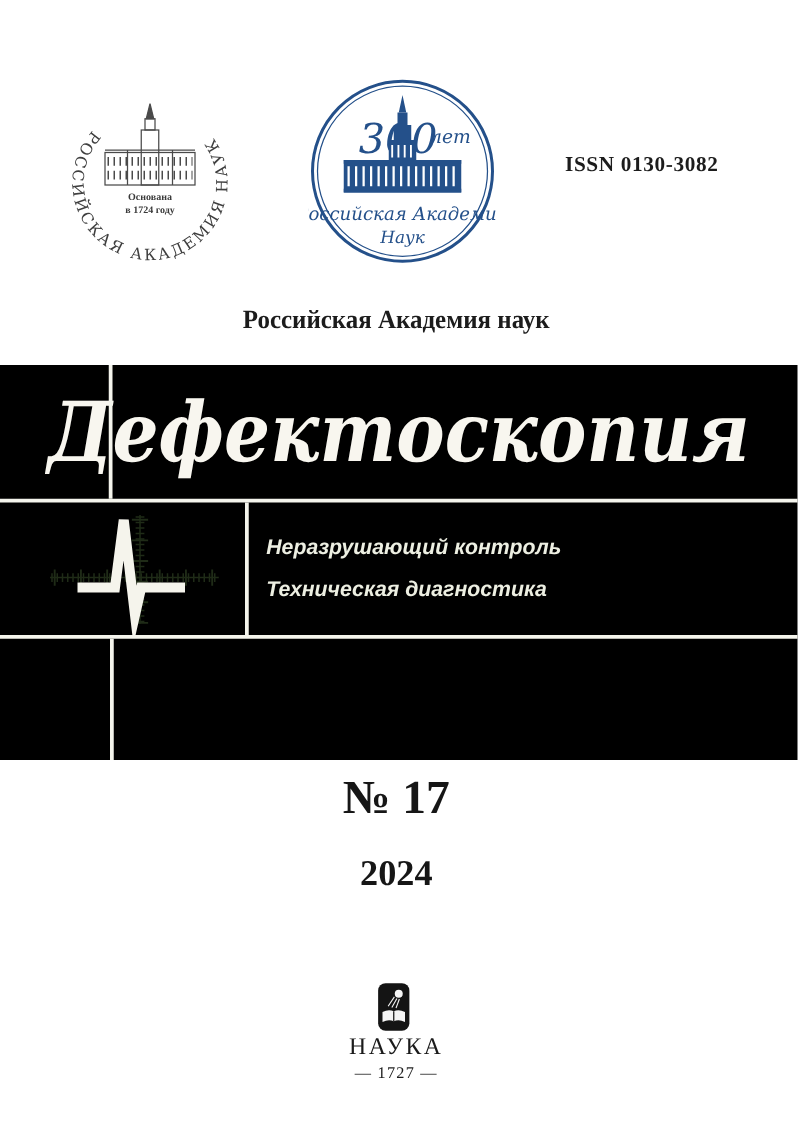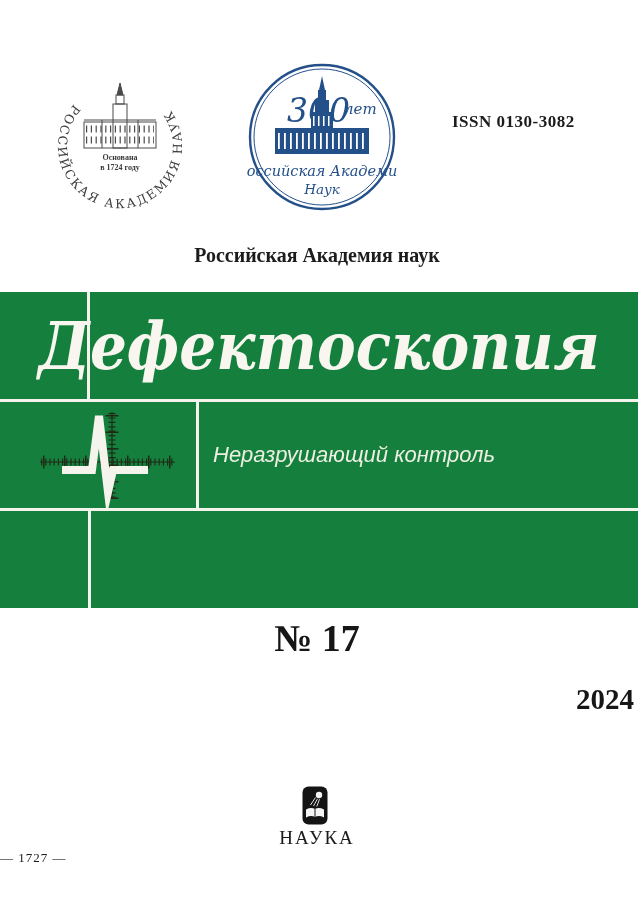--- a/index.html
+++ b/index.html
@@ -5,32 +5,32 @@
   * { margin:0; padding:0; box-sizing:border-box; }
   html,body { background:#e8e8e8; }
   #page {
     position:relative; width:641px; height:900px; background:#ffffff;
     margin:0 auto; overflow:hidden; font-family:"Liberation Serif", serif;
   }
   .abs { position:absolute; }
 
   
   #issn {
-    left:452px; top:112px; font-size:17px; font-weight:bold; color:#1c1c1c;
+    left:452px; top:122px; font-size:17px; font-weight:bold; color:#1c1c1c;
     letter-spacing:0.5px;
   }
   #academy-line {
     left:0; top:243px; width:634px; text-align:center;
     font-size:21px; font-weight:bold; color:#1c1c1c;
     transform:scaleX(0.95);
   }
 
   
   #banner {
-    left:0; top:292px; width:638px; height:316px; background:#15803d;
+    left:0; top:292px; width:638px; height:316px; background:#000000;
   }
   .wline { position:absolute; background:#f4f4ec; }
   #hline-1 { left:0; top:107px; width:638px; height:3px; }
   #hline-2 { left:0; top:216px; width:638px; height:3px; }
   #vline-1 { left:87px;  top:0;     width:3px; height:107px; }
   #vline-2 { left:196px; top:110px; width:3px; height:106px; }
   #vline-3 { left:88px;  top:219px; width:3px; height:97px;  }
 
   #journal-title {
     position:absolute; left:0; top:2px; width:638px; height:104px;
@@ -38,41 +38,41 @@
     font-family:"DejaVu Serif", serif; font-style:italic; font-weight:bold;
     font-size:66px; color:#f8f6ef;
     transform:scaleX(0.88); transform-origin:50% 50%;
     white-space:nowrap;
   }
   #pulse-icon { position:absolute; left:0; top:110px; }
   #subtitles {
     position:absolute; left:213px; top:110px; height:106px; width:410px;
     display:flex; flex-direction:column; justify-content:center;
     font-family:"Liberation Sans", sans-serif; font-style:italic;
-    font-size:22px; color:#edefe2; line-height:34px;
+    font-size:17px; color:#edefe2; line-height:34px;font-weight:bold;
   }
 
   
   #issue-number {
     left:0; top:617px; width:634px; text-align:center;
     font-size:38px; font-weight:bold; color:#161616; line-height:42px;
   }
   #issue-year {
-    left:0; top:682px; width:634px; text-align:right;
+    left:0; top:682px; width:634px; text-align:center;
     font-size:29px; font-weight:bold; color:#161616; line-height:34px;
   }
 
   
   #publisher-emblem { left:302px; top:786px; }
   #publisher-name {
     left:0; top:825px; width:634px; text-align:center;
     font-size:19px; color:#1b1b1b; letter-spacing:2px; line-height:25px;
   }
   #publisher-founded {
-    left:0; top:850px; width:634px; 
+    left:0; top:850px; width:634px; text-align:center;
     font-size:13px; color:#1b1b1b; letter-spacing:1px; line-height:16px;
   }
 
   
   #ras-seal  { left:50px;  top:76px; }
   #ras-300   { left:247px; top:62px; }
 </style>
 </head>
 <body>
 
@@ -141,20 +141,21 @@
         <line x1="43" y1="60" x2="175" y2="60" stroke-width="13" stroke-dasharray="1.5 19.5"></line>
         <line x1="112" y1="10" x2="112" y2="97" stroke-width="1.2"></line>
         <line x1="112" y1="11" x2="112" y2="97" stroke-width="7" stroke-dasharray="1.2 3.2"></line>
         <line x1="112" y1="13" x2="112" y2="97" stroke-width="13" stroke-dasharray="1.5 15"></line>
       </g>
       <polyline points="62,68 92,68 99,14 108,90 113,68 148,68" fill="none" stroke="#f5f4ec" stroke-width="8" stroke-linejoin="miter" stroke-miterlimit="6"></polyline>
     </svg>
 
     <div id="subtitles">
       <div>Неразрушающий контроль</div>
+      <div>Техническая диагностика</div>
     </div>
   </div>
 
   <div id="issue-number" class="abs">№ 17</div>
   <div id="issue-year" class="abs">2024</div>
 
   <svg id="publisher-emblem" class="abs" width="26" height="39" viewBox="0 0 26 39">
     <rect x="0.5" y="0.5" width="25" height="38" rx="6" fill="#141414"></rect>
     <circle cx="17" cy="9" r="3.2" fill="#f5f5f5"></circle>
     <g stroke="#f5f5f5" stroke-width="0.9">

